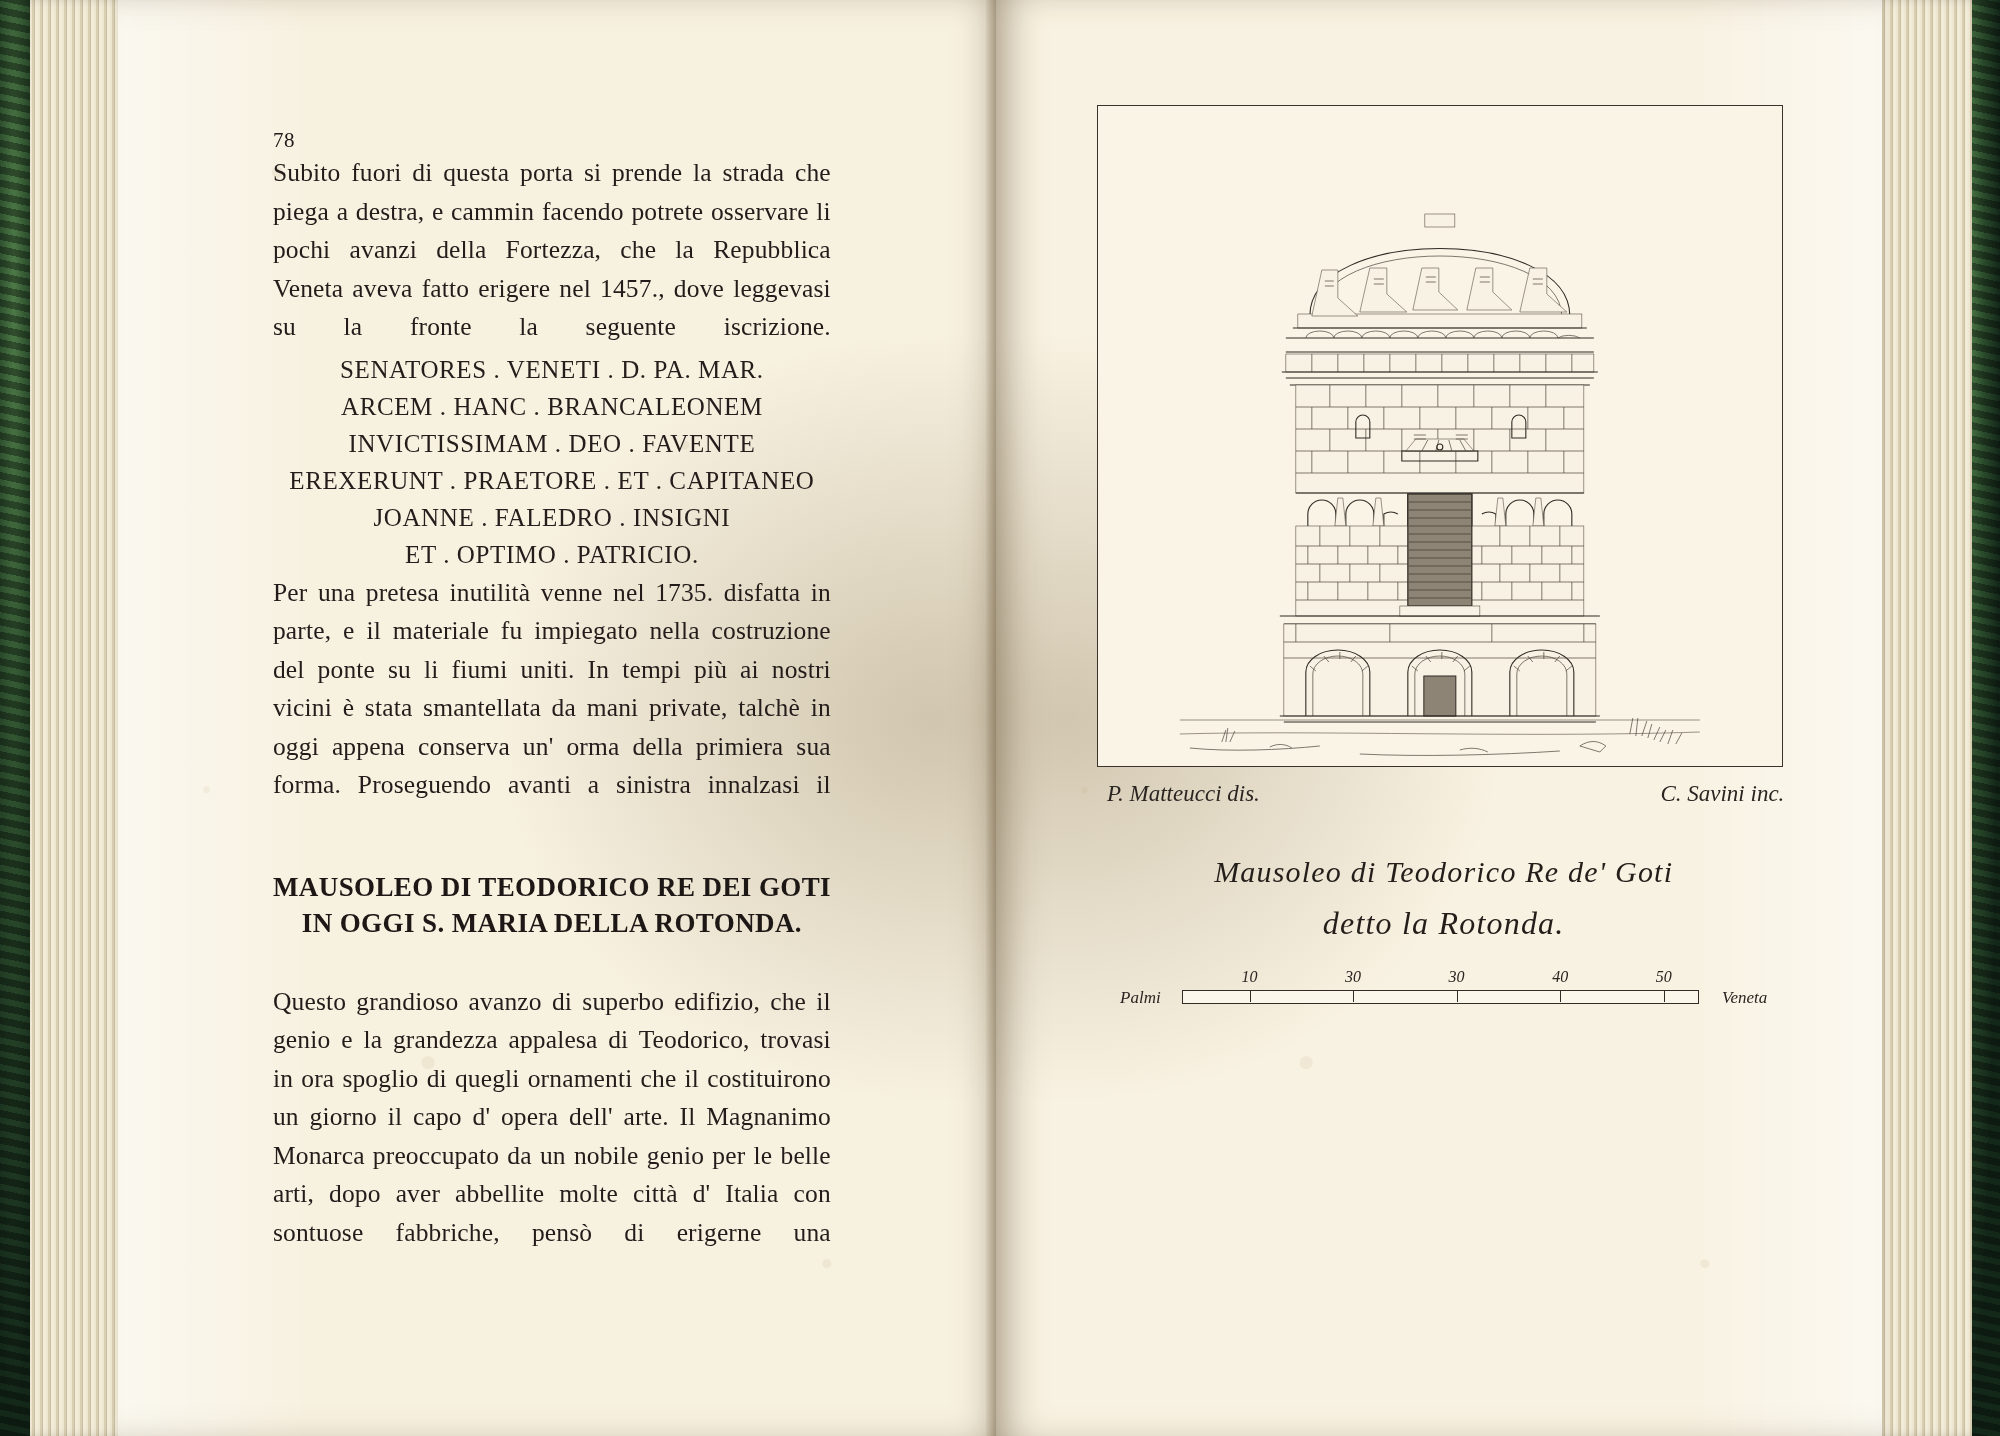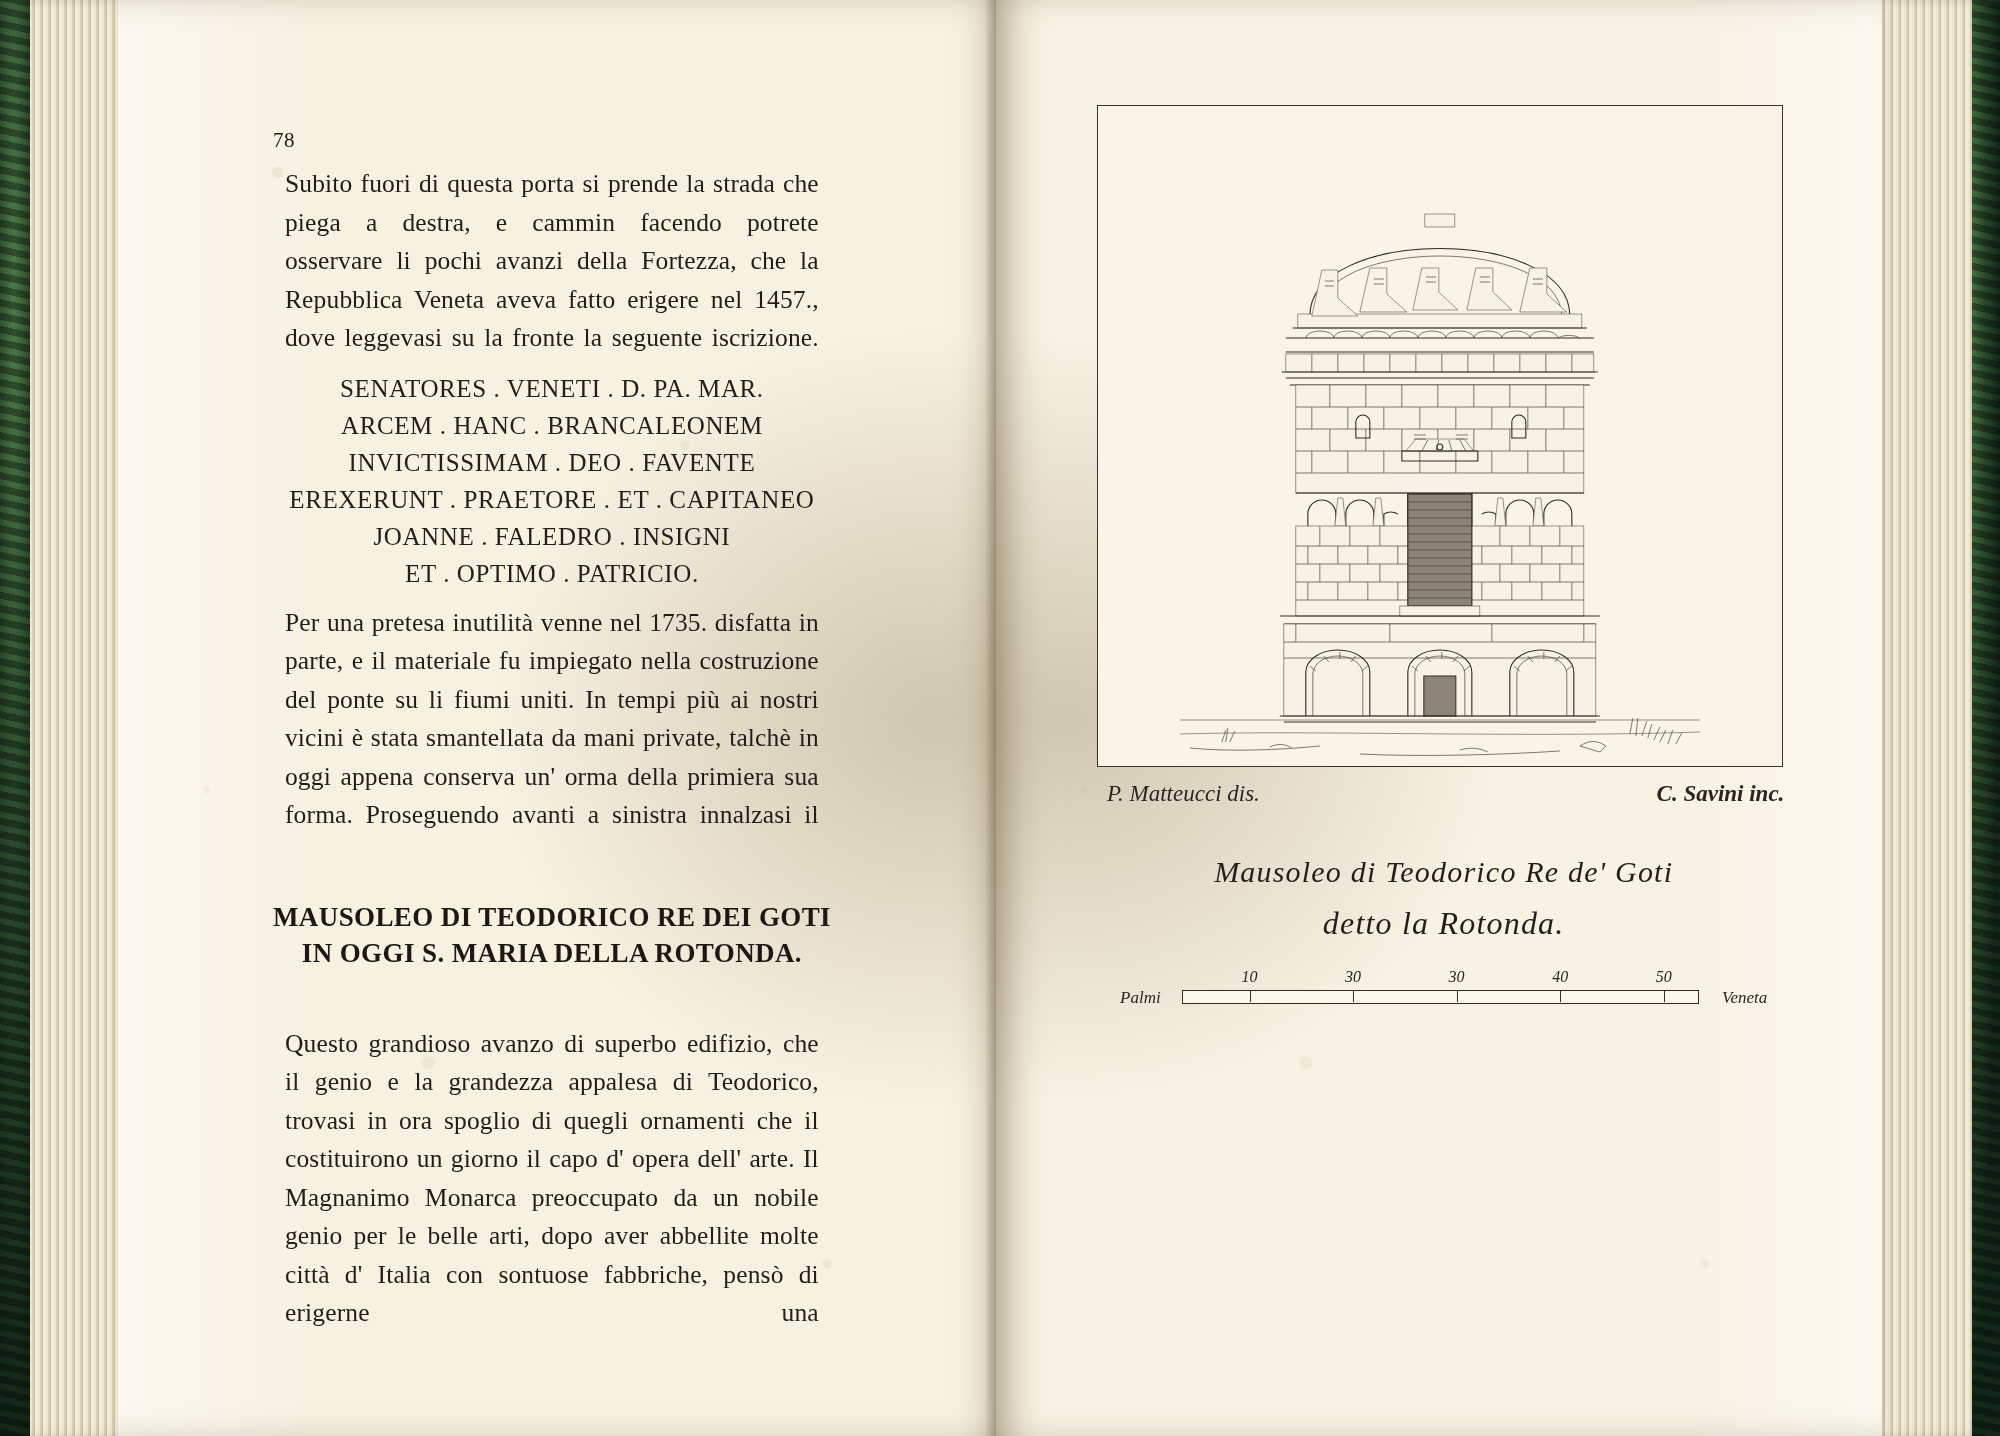--- a/index.html
+++ b/index.html
@@ -84,21 +84,21 @@
     position:absolute;left:17.5%;width:63%;top:128px;
     color:#20191a;
   }
   .folio{
     font-size:21px;letter-spacing:.5px;margin-bottom:1px;
     font-family:"Liberation Serif", serif;
   }
   .para{
     font-size:25.5px;line-height:38.5px;
     text-align:justify;text-align-last:justify;
-    margin:12px;
+    margin:0;
     word-spacing:1px;
     letter-spacing:.15px;
     color:#231c1a;
   }
 
   .inscription{
     margin:4px 0 1px 0;
   }
   .inscription .line{
     text-align:center;
@@ -136,21 +136,21 @@
   .plate-credits{
     position:relative;
     margin:14px 5% 0 5%;
     height:34px;
     font-family:"Liberation Serif", serif;
     font-style:italic;
     font-size:23px;
     color:#2b2522;
   }
   .plate-credits .left{position:absolute;left:10px;top:0;}
-  .plate-credits .right{position:absolute;right:6px;top:0;font-weight:bold;}
+  .plate-credits .right{position:absolute;right:6px;top:0;}
   .plate-title{
     margin-top:40px;text-align:center;
     font-family:"Liberation Serif", serif;
     font-style:italic;
     color:#241e1b;
   }
   .plate-title .l1{font-size:30px;letter-spacing:1.2px;display:block;}
   .plate-title .l2{font-size:32px;letter-spacing:1.2px;display:block;margin-top:16px;}
 
   .scale{

